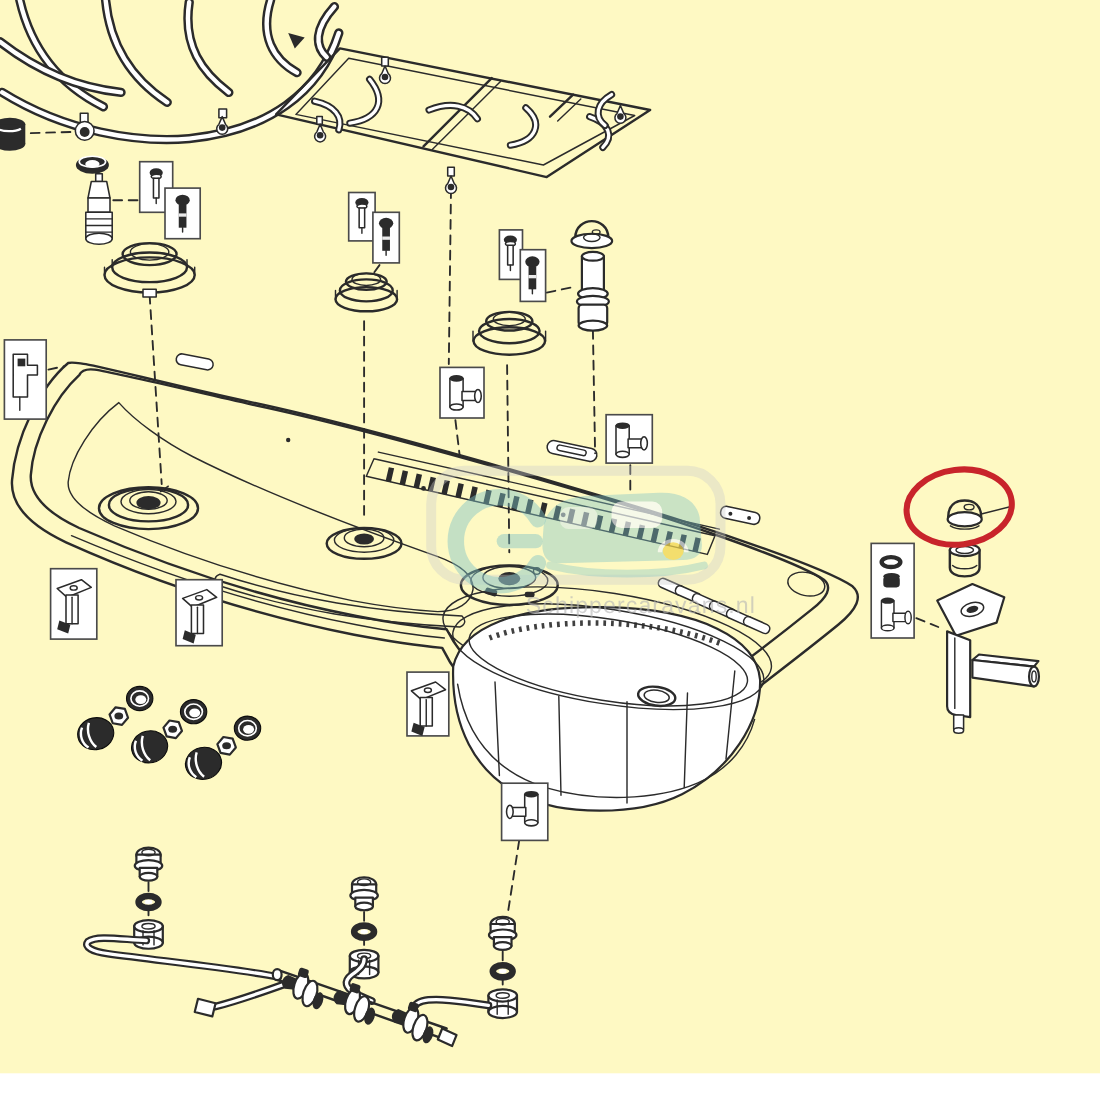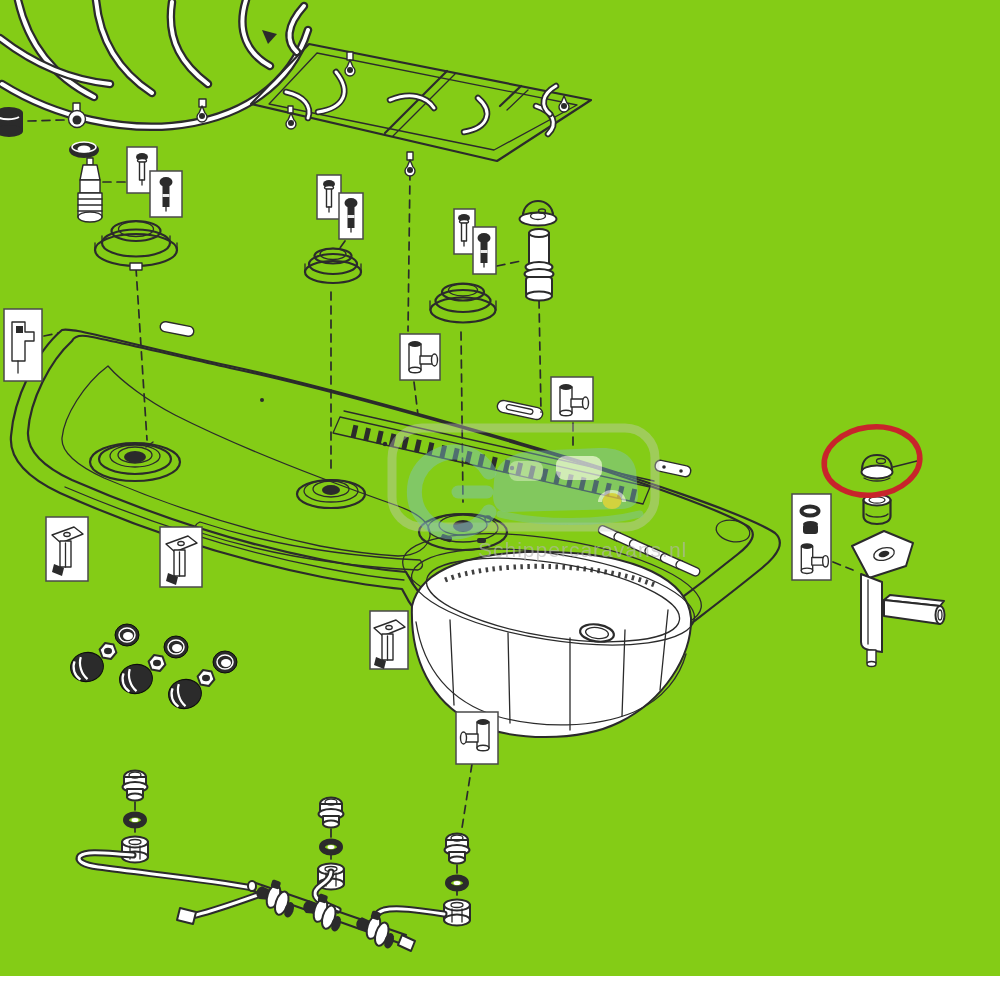--- a/index.html
+++ b/index.html
@@ -1,16 +1,16 @@
 <!DOCTYPE html>
 <html><head>
 <meta charset="utf-8">
 <style>
   html,body{margin:0;padding:0;background:#fff}
-  .stage{position:relative;width:1000px;height:976px;background:#84cc16;overflow:hidden;font-family:"Liberation Sans",sans-serif}
+  .stage{position:relative;width:1000px;height:976px;background:#fef9c3;overflow:hidden;font-family:"Liberation Sans",sans-serif}
   svg{display:block}
   #diagram-root{color:#2b2b2b}
   .ln{fill:none;stroke:currentColor;stroke-width:2.2;stroke-linecap:round;stroke-linejoin:round}
   .lnt{fill:none;stroke:currentColor;stroke-width:1.3;stroke-linecap:round;stroke-linejoin:round}
   .wt{fill:#fff;stroke:currentColor;stroke-width:2;stroke-linejoin:round}
   .wtt{fill:#fff;stroke:currentColor;stroke-width:1.4;stroke-linejoin:round}
   .dk{fill:currentColor;stroke:none}
   .dko{fill:currentColor;stroke:#0c0c0c;stroke-width:1}
   .dash{fill:none;stroke:currentColor;stroke-width:1.7;stroke-dasharray:8 6;stroke-linecap:round}
   .box{fill:#fff;stroke:#4a4a4a;stroke-width:1.5}

